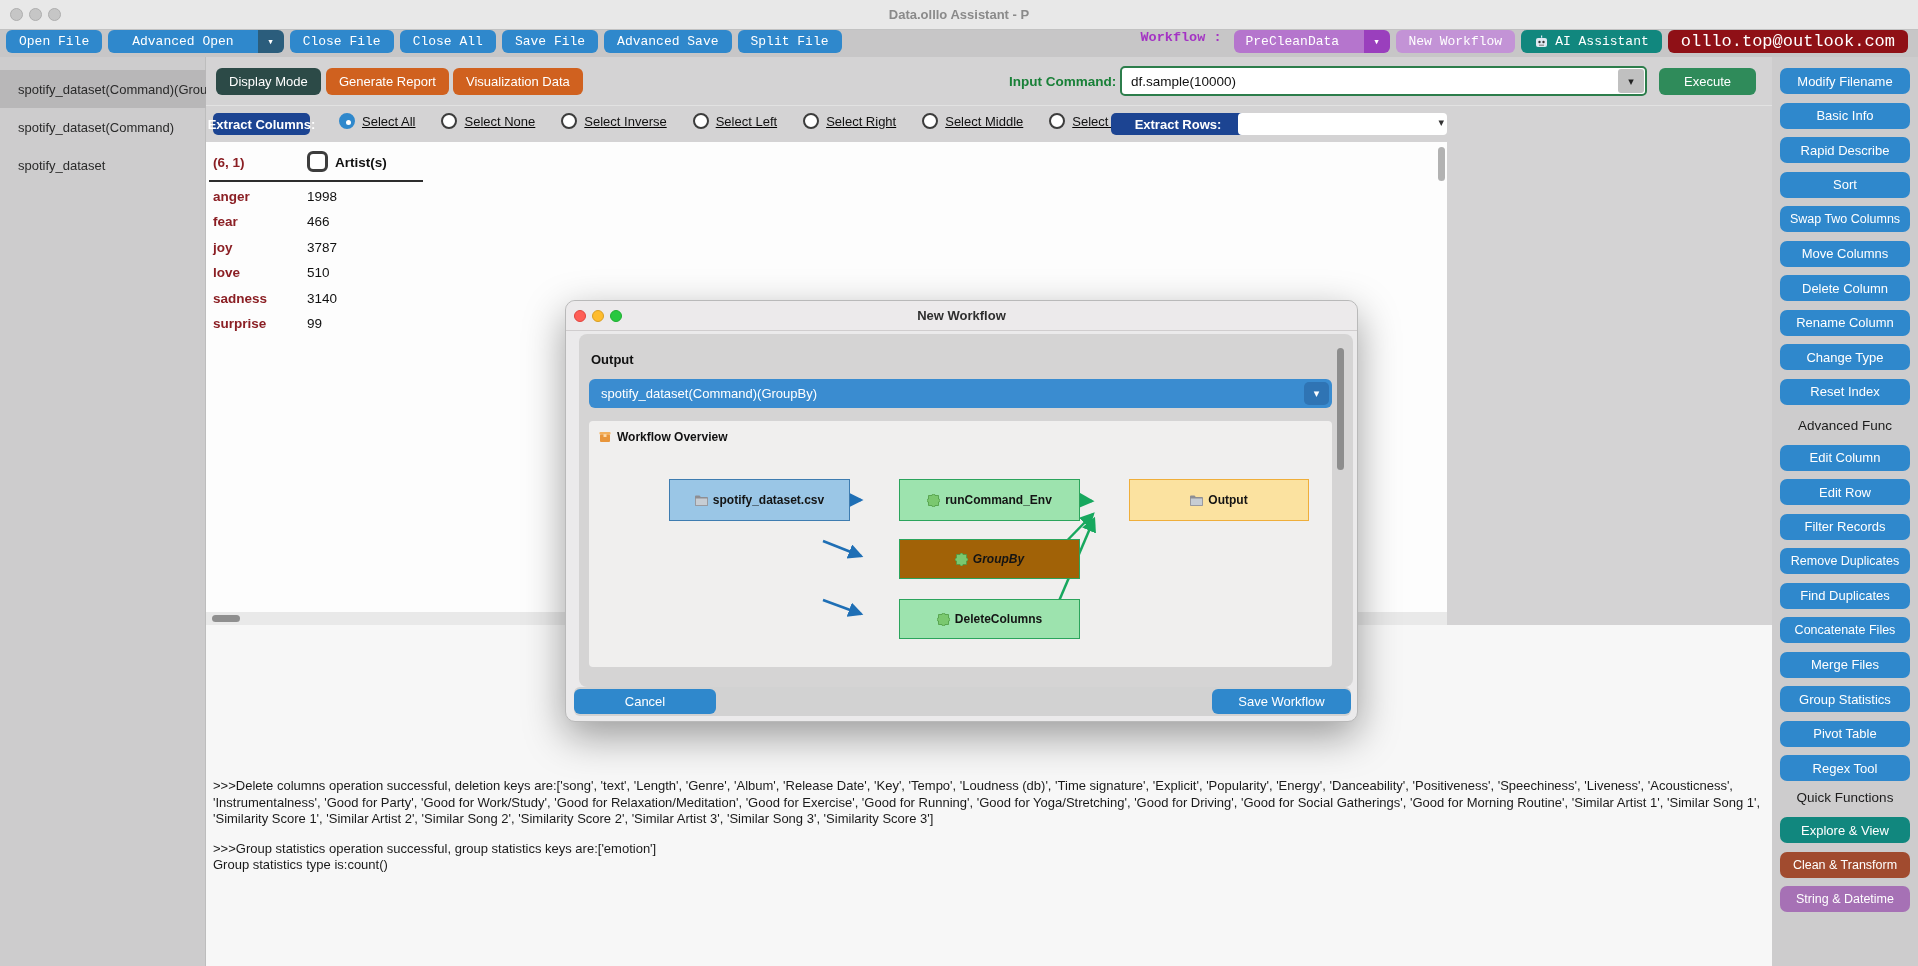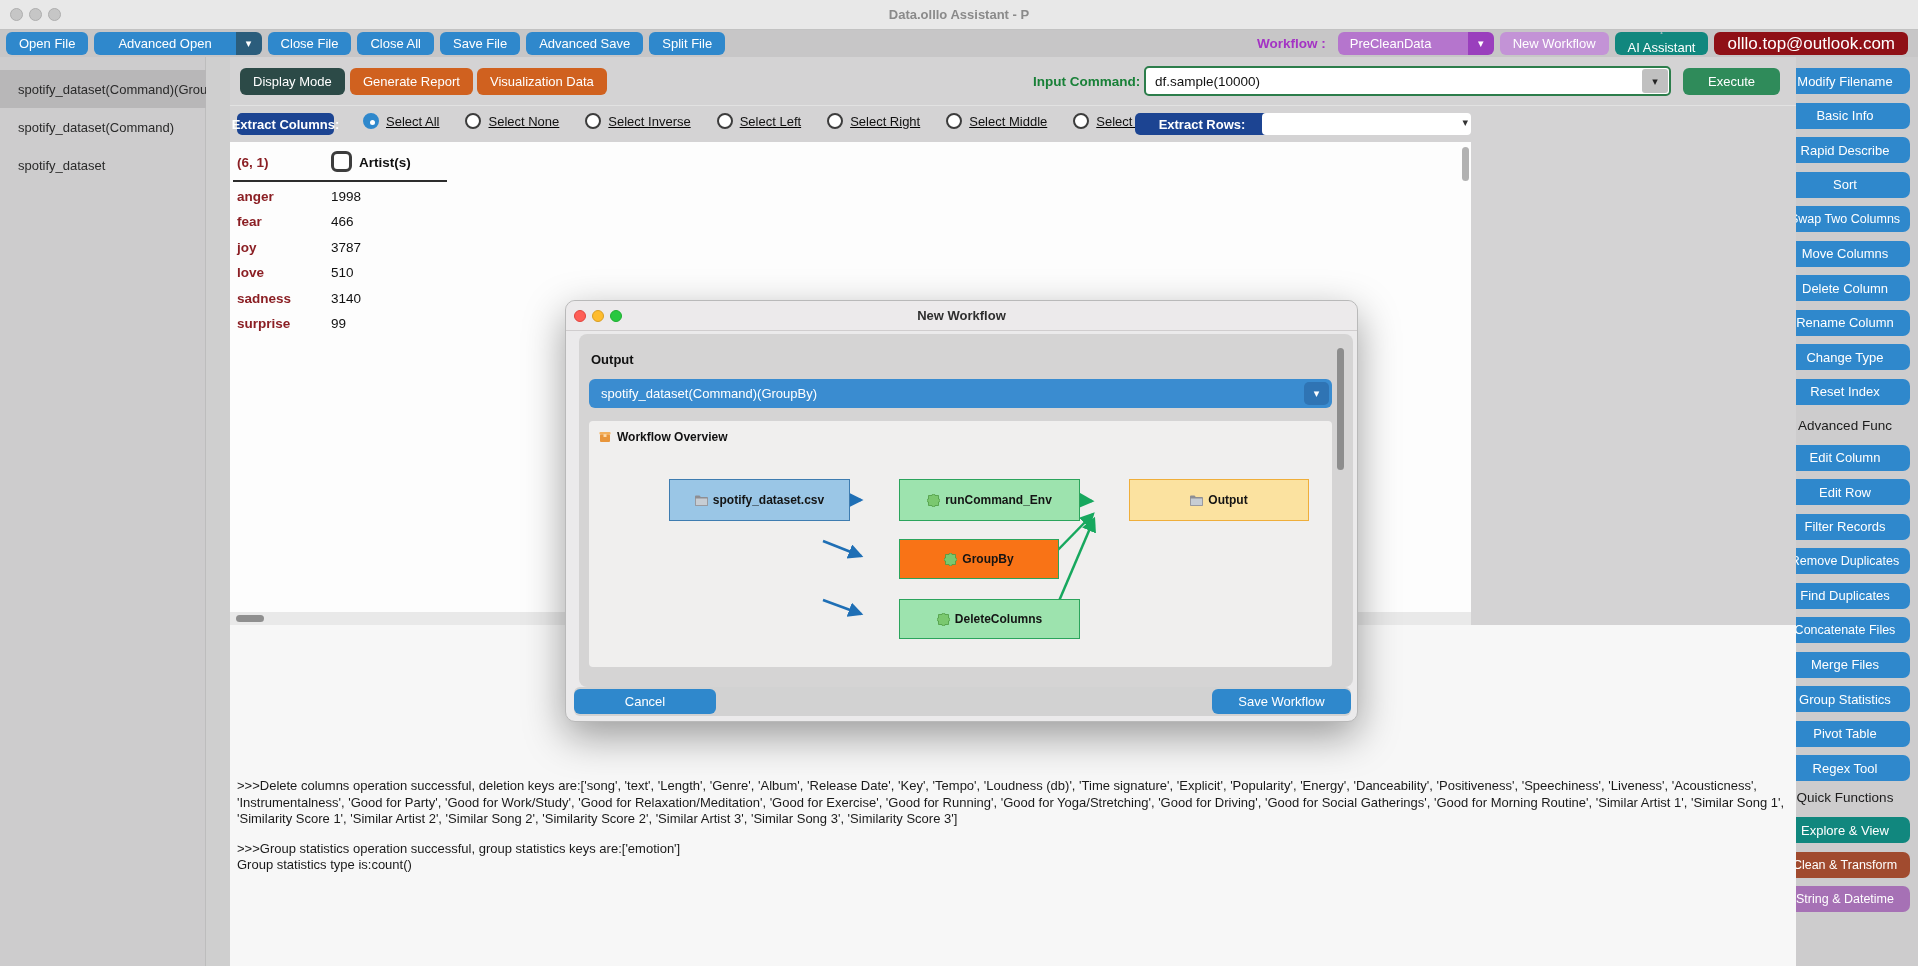--- a/index.html
+++ b/index.html
@@ -7,52 +7,52 @@
   body { font-family:"Liberation Sans", sans-serif; }
   .screen { position:relative; width:1918px; height:966px; overflow:hidden; background:#cfcfcf; }
 
   
   .titlebar { position:absolute; left:0; top:0; width:1918px; height:30px; background:#e8e8e8; border-bottom:1px solid #c2c2c2; }
   .tl { position:absolute; top:8px; width:13px; height:13px; border-radius:50%; background:#c6c6c6; border:1px solid #aeaeae; }
   .tl1{left:10px;} .tl2{left:29px;} .tl3{left:48px;}
   .win-title { position:absolute; left:0; right:0; top:7px; text-align:center; font-size:13px; font-weight:600; color:#8a8a8a; }
 
   
-  .toolbar1 { position:absolute; left:0; top:30px; width:1918px; height:27px; background:#c7c6c7; display:flex; align-items:center; padding:0 4px 0 6px; }
+  .toolbar1 { position:absolute; left:0; top:30px; width:1918px; height:27px; background:#c7c6c7; display:flex; align-items:flex-start; padding:0 4px 0 6px;font-family:Liberation Mono, monospace; }
   .btn { display:inline-flex; align-items:center; justify-content:center; border:none; border-radius:6px; color:#fff; font-size:13px; font-family:inherit; height:23px; padding:0 13px; cursor:default; white-space:nowrap; }
   .blue { background:#2f88cc; }
   .toolbar1 .btn { margin-right:6px; }
   .split { display:inline-flex; margin-right:6px; height:23px; }
   .split .main { background:#2f88cc; color:#fff; font-size:13px; display:flex; align-items:center; padding:0 24px; border-radius:6px 0 0 6px; }
   .split .chev { background:#2b5d7c; color:#fff; width:26px; display:flex; align-items:center; justify-content:center; border-radius:0 6px 6px 0; font-size:11px; }
   .wf-label { color:#a433c4; font-weight:bold; font-size:13.5px; margin:0 12px 0 auto; }
   .wf-select { display:inline-flex; height:23px; margin-right:6px; }
   .wf-select .val { background:#b575cd; color:#fff; font-size:13px; display:flex; align-items:center; padding:0 12px; width:130px; border-radius:6px 0 0 6px; }
   .wf-select .chev { background:#9a3fbd; color:#fff; width:26px; display:flex; align-items:center; justify-content:center; border-radius:0 6px 6px 0; font-size:11px; }
   .lav { background:#c393d6; margin-right:34px; }
-  .teal { background:#11877e; margin-right:10px; gap:6px;flex-direction:column; }
+  .teal { background:#11877e; margin-right:10px; gap:6px; }
   .darkred { background:#8f1016; font-size:17px; }
 
   
   .left-sidebar { position:absolute; left:0; top:57px; width:206px; height:909px; background:#cdcccd; border-right:1px solid #bdbdbd; }
   .ls-item { position:absolute; left:0; width:206px; height:38px; display:flex; align-items:center; padding-left:18px; font-size:13px; color:#2a2a2a; white-space:nowrap; overflow:hidden; }
   .ls-item.sel { background:#b8b7b8; }
 
   
   .right-sidebar { position:absolute; left:1772px; top:57px; width:146px; height:909px; background:#cdcccd; padding-top:11px; }
   .rb { display:flex; align-items:center; justify-content:center; width:130px; height:26px; margin:0 auto 8.5px auto; background:#2f88cc; color:#ffffff; font-size:13px; border:none; border-radius:7px; font-family:inherit; white-space:nowrap; }
   .rb-sm { font-size:12.5px; }
   .rp-label { text-align:center; font-size:13.5px; color:#1c1c1c; margin:13px 0 12px 0; }
   .rp-label.quick { margin-top:9px; }
   .qf-teal { background:#11877e; }
   .qf-brown { background:#a14b2f; }
   .qf-purple { background:#a671b5; }
 
   
-  .content { position:absolute; left:206px; top:57px; width:1566px; height:909px;margin-left:24px; }
+  .content { position:absolute; left:206px; top:57px; width:1566px; height:909px; }
   .row2 { position:absolute; left:0; top:0; width:1566px; height:48px; background:#d4d3d4; }
   .row2 .btn { position:absolute; top:11px; height:27px; border-radius:6px; }
   .dm { background:#2c4a47; left:10px; }
   .gr { background:#d0611f; left:120px; }
   .vd { background:#d0611f; left:247px; }
   .cmd-label { position:absolute; left:803px; top:17px; color:#198038; font-weight:bold; font-size:13.5px; }
   .cmd-wrap { position:absolute; left:914px; top:9px; width:527px; height:30px; }
   .cmd-input { width:527px; height:30px; border:2px solid #2c7d4b; border-radius:5px; background:#fff; font-size:13.5px; font-family:inherit; padding:0 34px 0 9px; color:#111; }
   .cmd-chev { position:absolute; right:3px; top:3px; width:26px; height:24px; background:#c0c0c0; border-radius:3px; display:flex; align-items:center; justify-content:center; font-size:11px; color:#222; }
   .exec { position:absolute; left:1453px; top:9px; width:97px; height:30px; background:#2f8b5a; border-radius:6px; }
@@ -98,21 +98,21 @@
   .m-out-label { position:absolute; left:12px; top:18px; font-weight:bold; font-size:13px; color:#111; }
   .m-select { position:absolute; left:10px; top:45px; width:743px; height:29px; background:#3a8cd0; border-radius:6px; color:#fff; font-size:13px; display:flex; align-items:center; padding-left:12px; }
   .m-select .chevbox { position:absolute; right:3px; top:3px; width:25px; height:23px; background:#2f74b4; border-radius:5px; display:flex; align-items:center; justify-content:center; font-size:11px; }
   .m-scroll { position:absolute; left:758px; top:14px; width:7px; height:122px; background:#8d8d8d; border-radius:4px; }
   .overview { position:absolute; left:10px; top:87px; width:743px; height:246px; background:#f0efee; border-radius:4px; }
   .ov-hdr { position:absolute; left:10px; top:9px; display:flex; align-items:center; gap:6px; font-size:12px; font-weight:bold; color:#111; }
   .node { position:absolute; display:flex; align-items:center; justify-content:center; gap:5px; font-size:12px; font-weight:bold; color:#141414; border:1.5px solid;margin-left:28px; }
   .node-blue { background:#9ac6e6; border-color:#3e7cb0; left:52px; top:58px; width:181px; height:42px; }
   .node-run { background:#9de3ae; border-color:#2ba45c; left:282px; top:58px; width:181px; height:42px; }
   .node-out { background:#fbe2a0; border-color:#efae3a; left:512px; top:58px; width:180px; height:42px; }
-  .node-gb { background:#f97316; border-color:#2ba45c; left:282px; top:118px; width:160px; height:40px; }
+  .node-gb { background:#a16207; border-color:#2ba45c; left:282px; top:118px; width:181px; height:40px;font-style:italic; }
   .node-dc { background:#9de3ae; border-color:#2ba45c; left:282px; top:178px; width:181px; height:40px; }
   .arrows { position:absolute; left:0; top:0; }
   .m-footer { position:absolute; left:8px; top:386px; width:777px; height:29px; background:#d2d2d2; border-radius:6px; }
   .m-cancel { position:absolute; left:8px; top:388px; width:142px; height:25px; border-radius:6px; background:#2f88cc; }
   .m-save { position:absolute; left:646px; top:388px; width:139px; height:25px; border-radius:6px; background:#2f88cc; }
 </style>
 </head>
 <body>
 
 <div class="screen">

